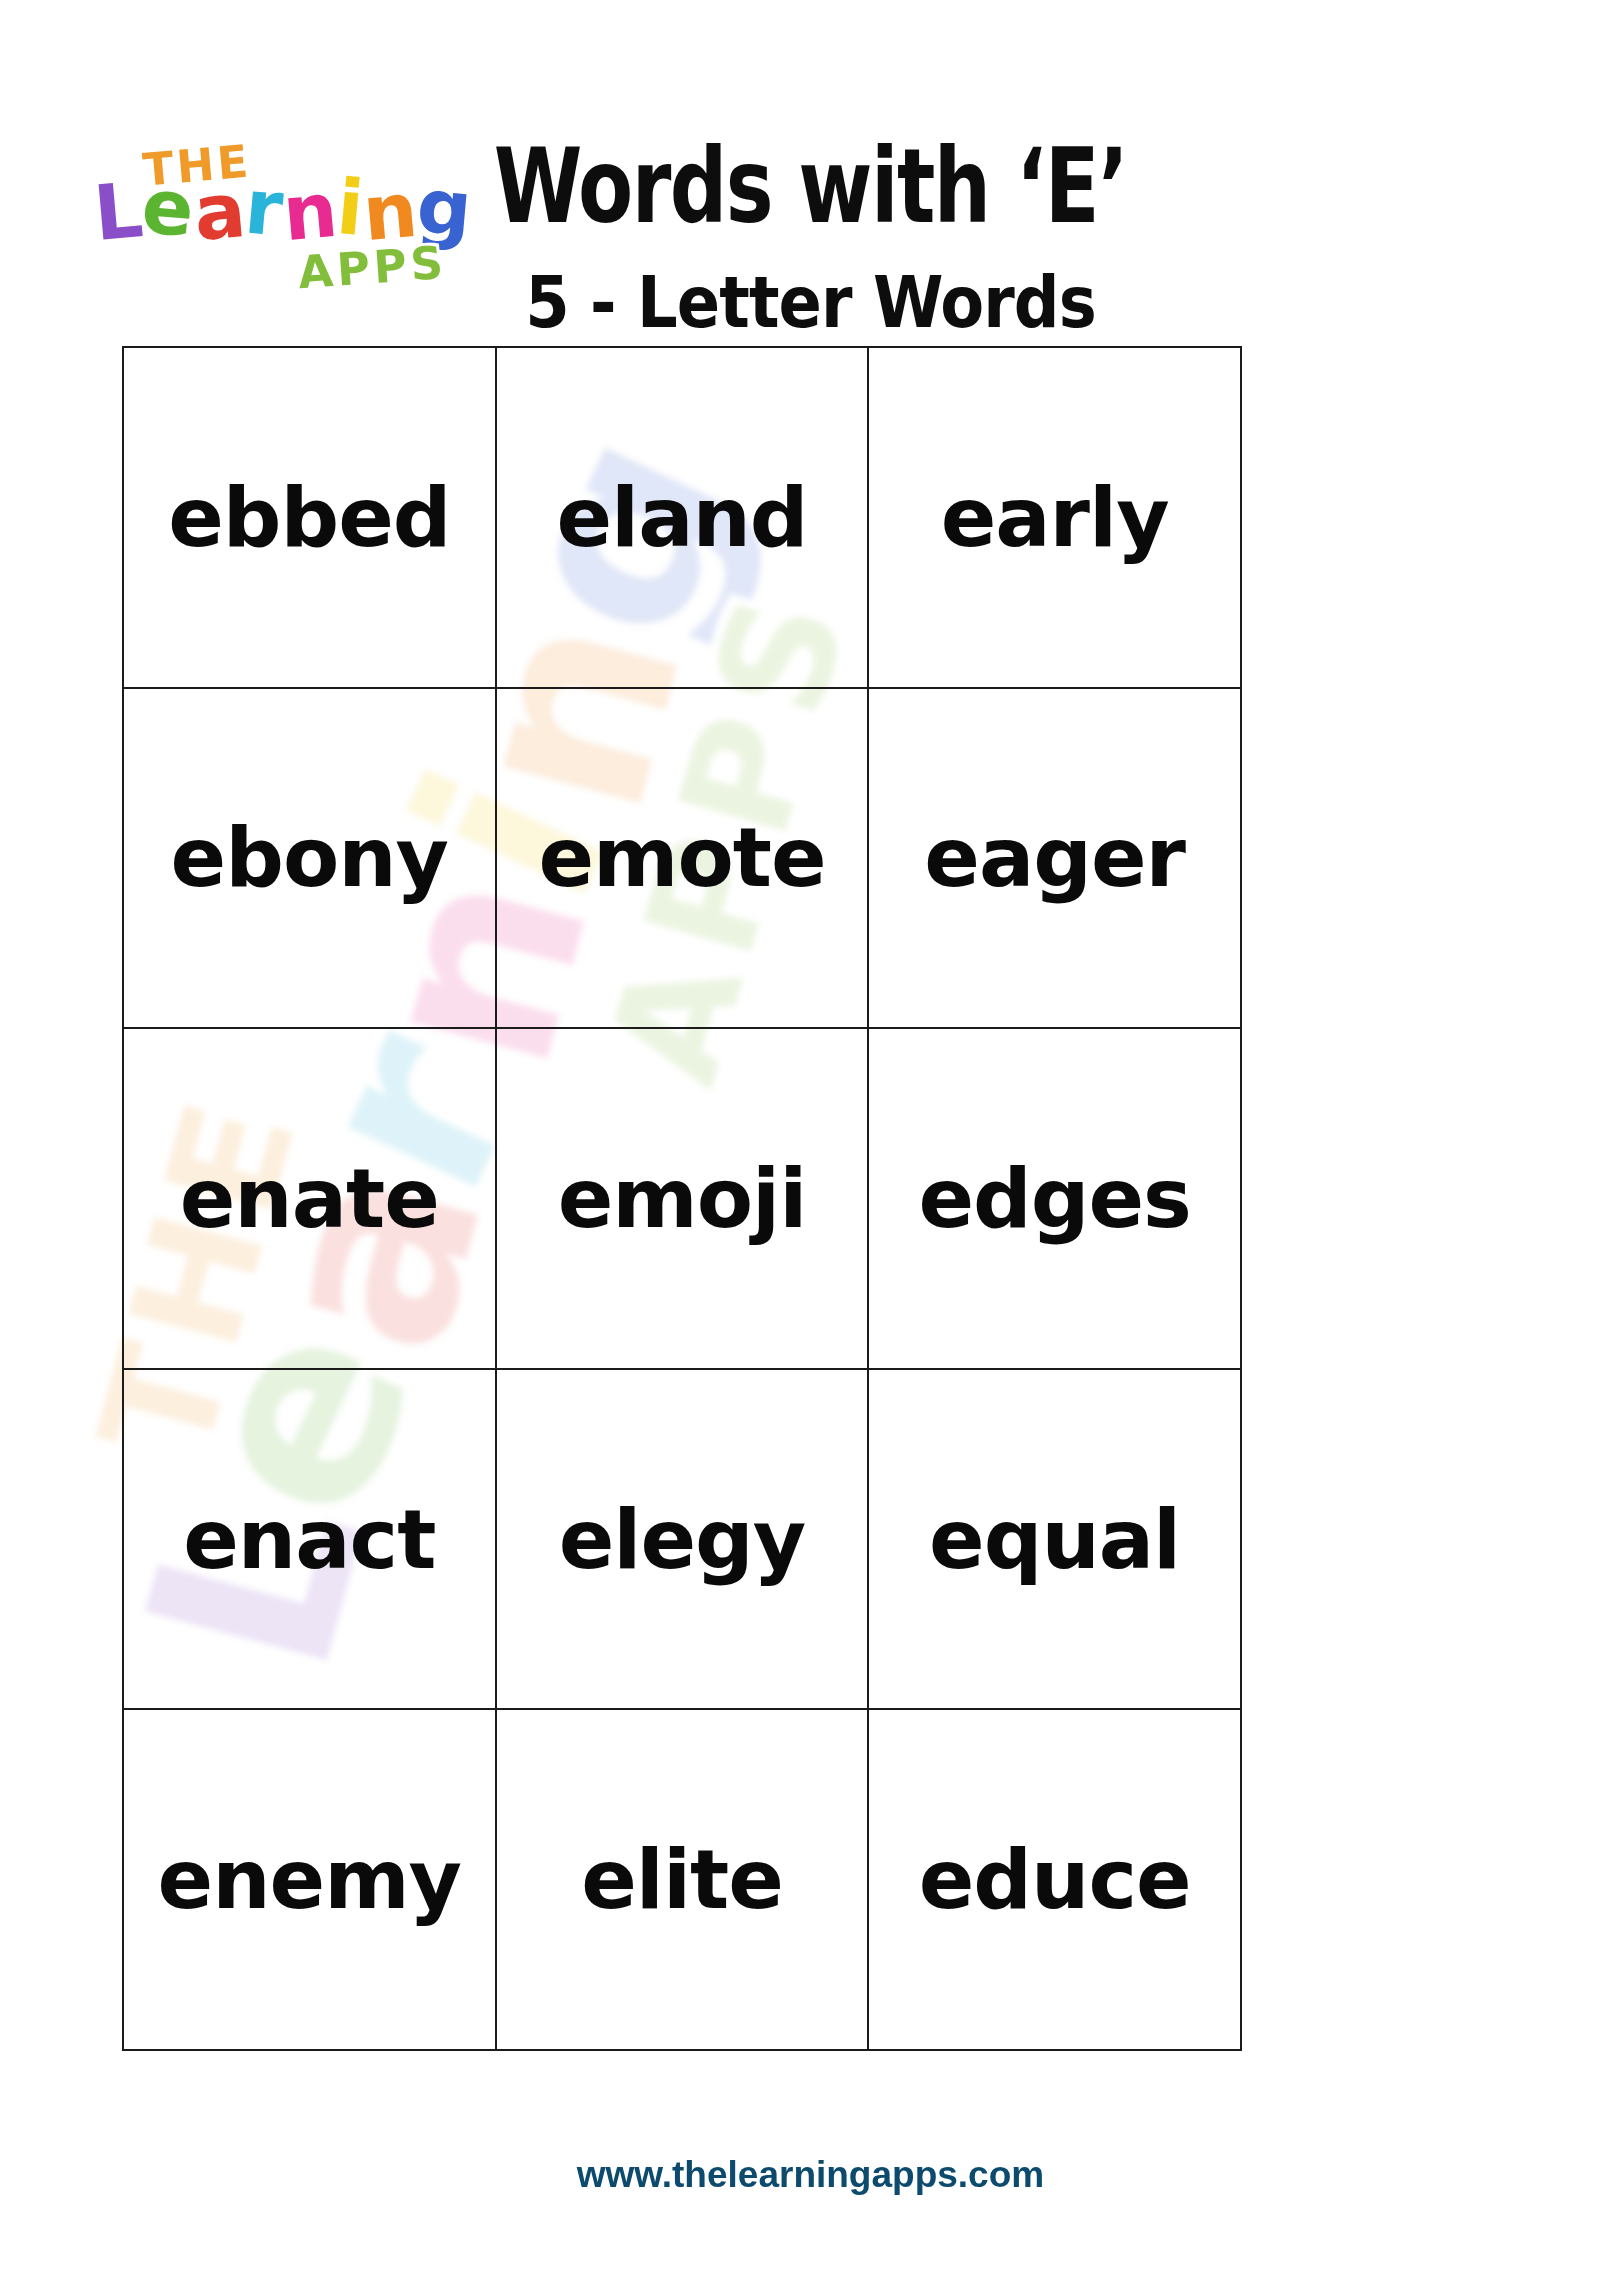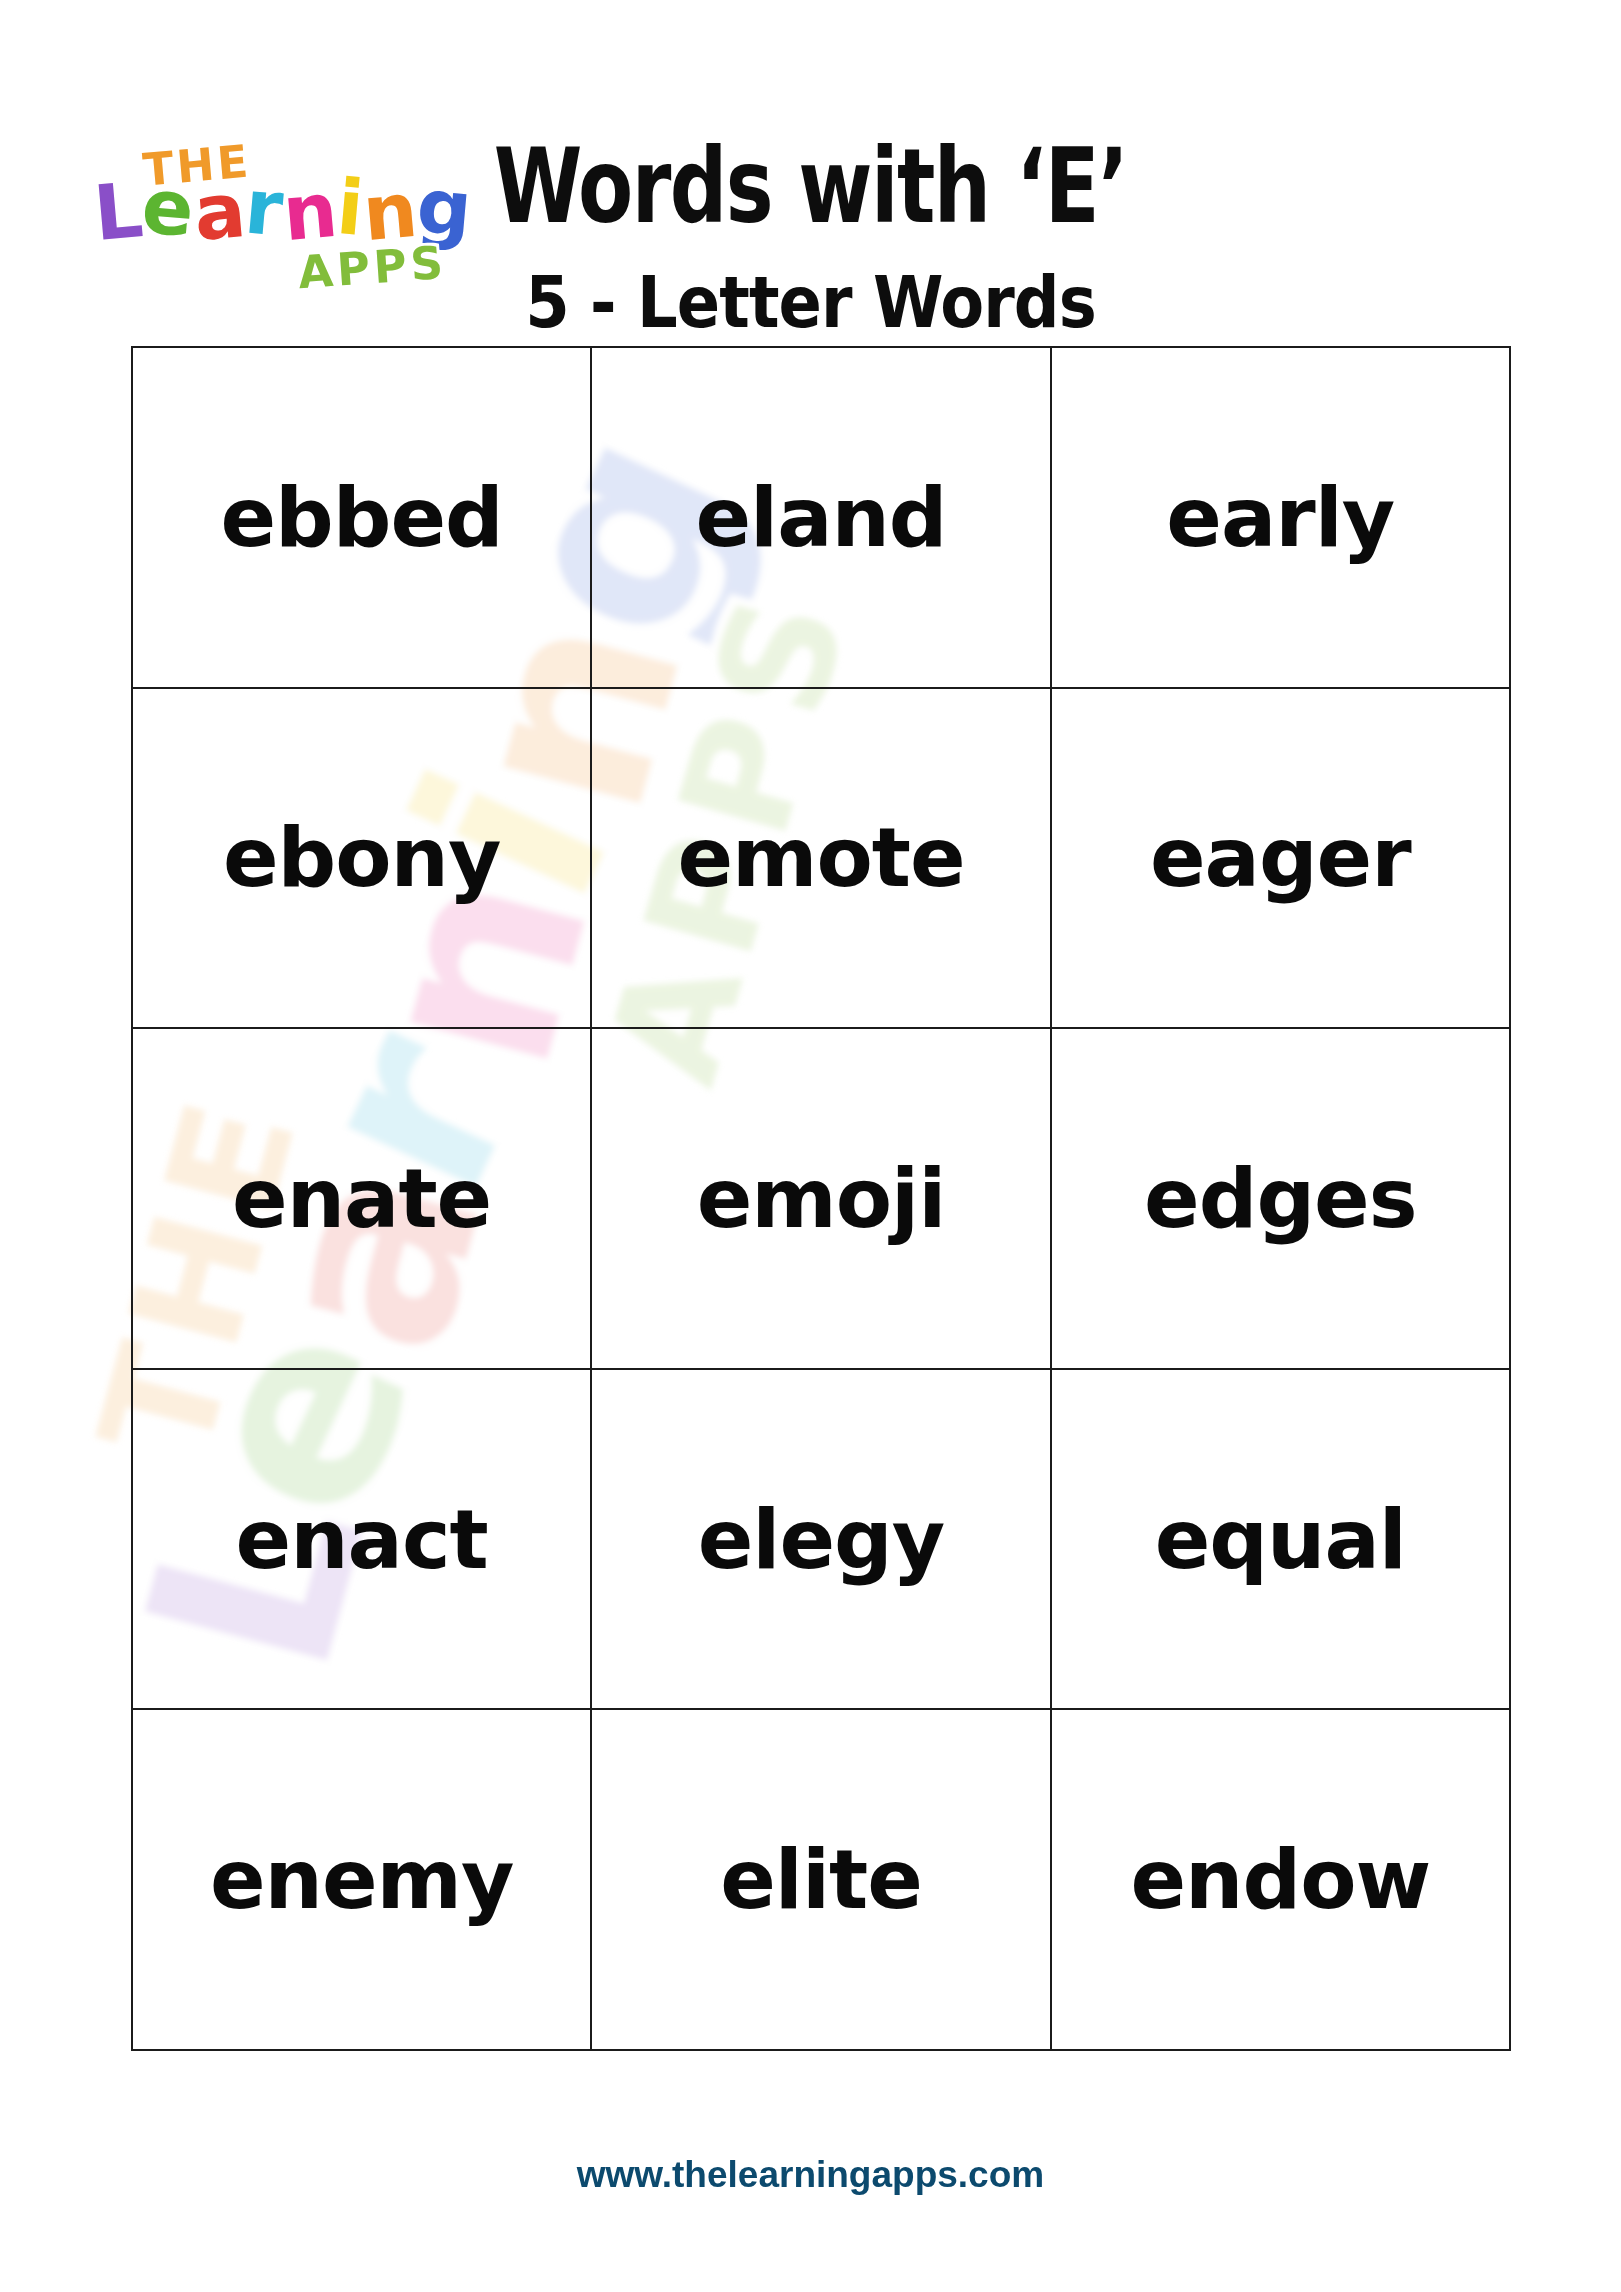--- a/index.html
+++ b/index.html
@@ -57,24 +57,23 @@
     position:absolute;left:0;top:267px;width:100%;
     margin:0;text-align:center;
     font-size:71px;font-weight:bold;color:#0d0d0d;
     line-height:1;letter-spacing:-1px;
     transform:scaleX(0.90);
   }
 
   
   table.words{
     position:absolute;left:122px;top:346px;
-    width:1380px;height:1705px;
+    width:1120px;height:1705px;
     border-collapse:collapse;table-layout:fixed;
     background:transparent;
-    margin-left:9px;
   }
   table.words td{
     width:33.333%;height:171px;
     border:2px solid #1b1b1b;
     text-align:center;vertical-align:middle;
     font-size:82px;font-weight:bold;color:#0a0a0a;
     letter-spacing:-1px;
     padding:0;
   }
 
@@ -124,21 +123,21 @@
           <td>edges</td>
         </tr>
         <tr>
           <td>enact</td>
           <td>elegy</td>
           <td>equal</td>
         </tr>
         <tr>
           <td>enemy</td>
           <td>elite</td>
-          <td>endow</td>
+          <td>educe</td>
         </tr>
       </tbody>
   </table>
 
   <div class="footer">
     <span>www.thelearningapps.com</span>
   </div>
 
 </div>
 

